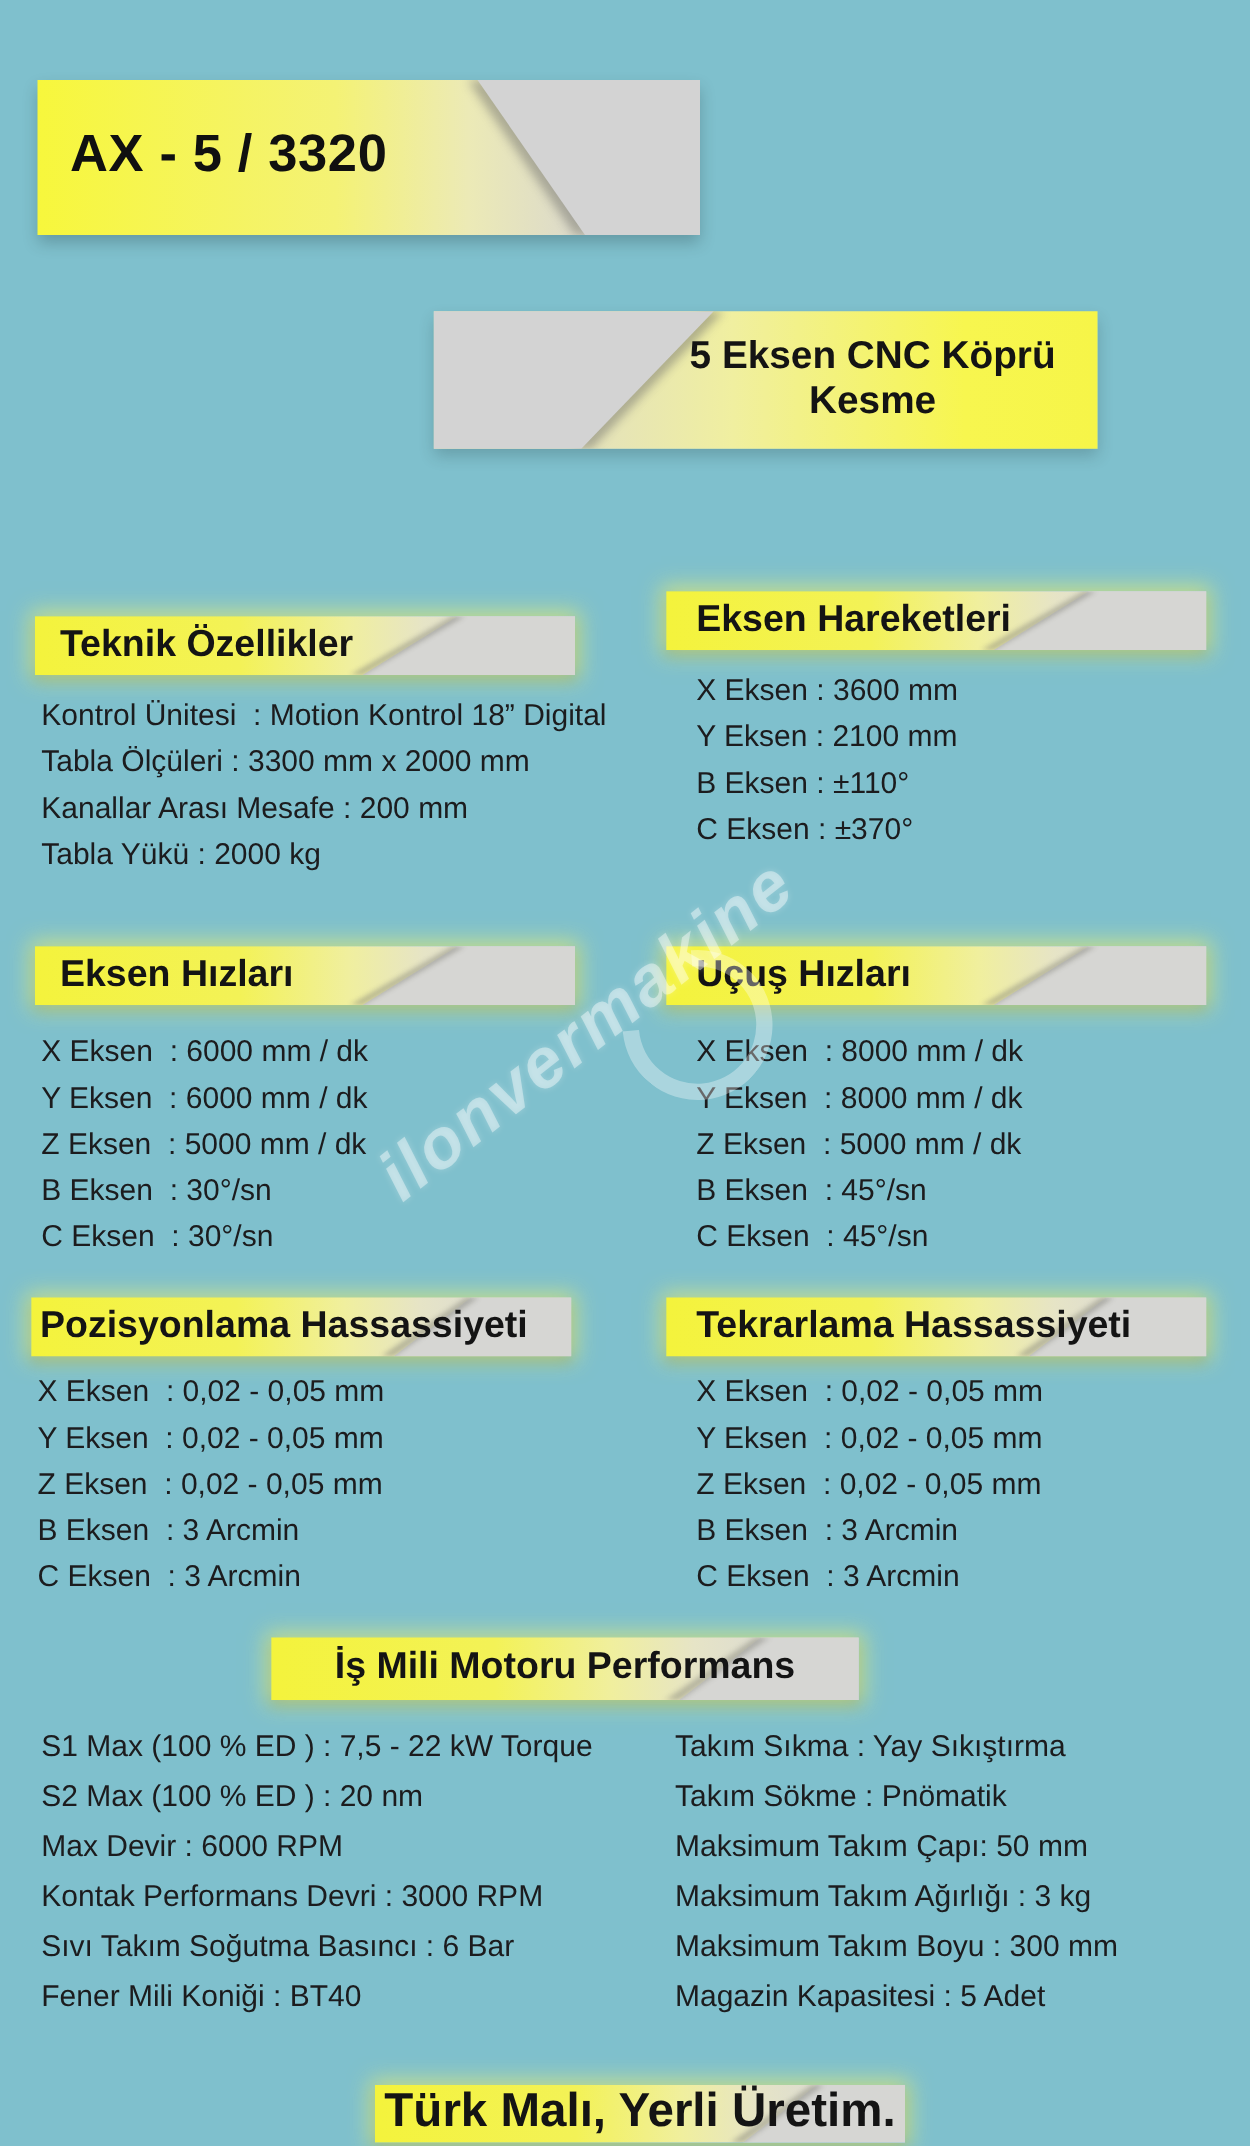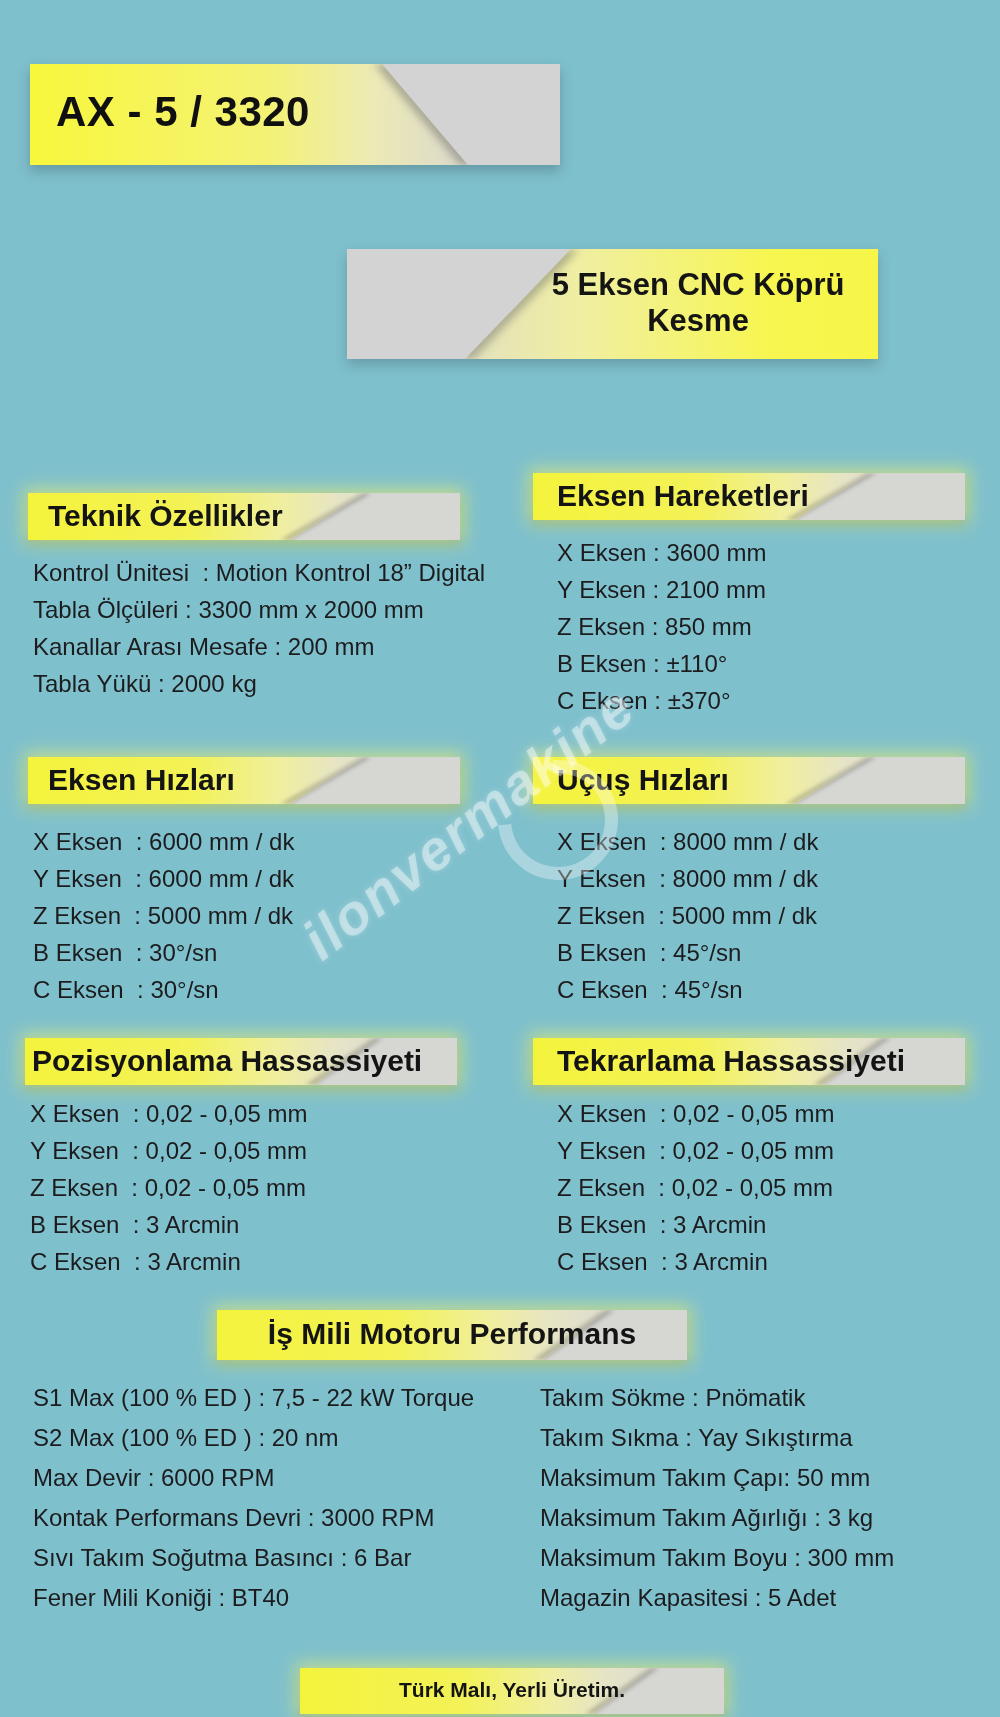--- a/index.html
+++ b/index.html
@@ -9,21 +9,21 @@
     background:#7fc0cd;
     overflow:hidden;
     font-family:"Liberation Sans", sans-serif;
     color:#1b1b1d;
   }
 
   
   .banner { position:absolute; }
   .banner svg.deco { position:absolute; inset:0; width:100%; height:100%; }
   .title-banner {
-    left:30px; top:64px; width:530px; height:101px;
+    left:30px; top:64px; width:530px; height:124px;
     background:linear-gradient(to right,#f7f73c 0%,#f4f275 45%,#eceab6 65%,#dddbc9 80%,#d6d5cf 100%);
     box-shadow:0 6px 12px rgba(30,50,55,0.28);
   }
   .title-banner .banner-text {
     position:absolute; left:26px; top:50%; transform:translateY(-56%);
     font-size:42px; font-weight:700; color:#101010; letter-spacing:0.5px;
   }
   .model-banner {
     left:347px; top:249px; width:531px; height:110px;
     background:linear-gradient(to right,#e3e1bd 22%,#f0efa0 45%,#f7f64f 80%,#f6f548 100%);
@@ -134,21 +134,20 @@
     <div class="section-header">
       <svg class="deco" viewBox="0 0 432 47" preserveAspectRatio="none">
         <polygon points="262,47 338,0 432,0 432,47" fill="#d6d6d3"></polygon>
         <polygon points="252,47 334,0 344,0 262,47" fill="#78786e" opacity="0.45" filter="url(#blur1)"></polygon>
       </svg>
       <span class="hdr-text" style="left:24px">Eksen Hareketleri</span>
     </div>
     <ul class="spec-list">
       <li>X Eksen : 3600 mm</li>
       <li>Y Eksen : 2100 mm</li>
-      <li>Z Eksen : 850 mm</li>
       <li>B Eksen : ±110°</li>
       <li>C Eksen : ±370°</li>
     </ul>
   </section>
 
   <section class="spec-section col-left gap-b" style="left:28px; top:757px;">
     <div class="section-header">
       <svg class="deco" viewBox="0 0 432 47" preserveAspectRatio="none">
         <polygon points="262,47 338,0 432,0 432,47" fill="#d6d6d3"></polygon>
         <polygon points="252,47 334,0 344,0 262,47" fill="#78786e" opacity="0.45" filter="url(#blur1)"></polygon>
@@ -227,34 +226,34 @@
 
   <div class="perf-col perf-left">
     <div>S1 Max (100 % ED ) : 7,5 - 22 kW Torque</div>
     <div>S2 Max (100 % ED ) : 20 nm</div>
     <div>Max Devir : 6000 RPM</div>
     <div>Kontak Performans Devri : 3000 RPM</div>
     <div>Sıvı Takım Soğutma Basıncı : 6 Bar</div>
     <div>Fener Mili Koniği : BT40</div>
   </div>
   <div class="perf-col perf-right">
+    <div>Takım Sıkma : Yay Sıkıştırma</div>
     <div>Takım Sökme : Pnömatik</div>
-    <div>Takım Sıkma : Yay Sıkıştırma</div>
     <div>Maksimum Takım Çapı: 50 mm</div>
     <div>Maksimum Takım Ağırlığı : 3 kg</div>
     <div>Maksimum Takım Boyu : 300 mm</div>
     <div>Magazin Kapasitesi : 5 Adet</div>
   </div>
 
   <section class="spec-section centered" style="left:300px; top:1668px; width:424px;">
     <div class="section-header" style="height:46px">
       <svg class="deco" viewBox="0 0 432 47" preserveAspectRatio="none">
         <polygon points="300,47 360,0 432,0 432,47" fill="#d6d6d3"></polygon>
         <polygon points="290,47 356,0 366,0 300,47" fill="#78786e" opacity="0.45" filter="url(#blur1)"></polygon>
       </svg>
-      <span class="hdr-text" style="font-size:21px">Türk Malı, Yerli Üretim.</span>
+      <span class="hdr-text" style="font-size:38px">Türk Malı, Yerli Üretim.</span>
     </div>
   </section>
 
   <div class="watermark-ring"></div>
   <div class="watermark-text">ilonvermakine</div>
 
 </div>
 
 </body></html>

